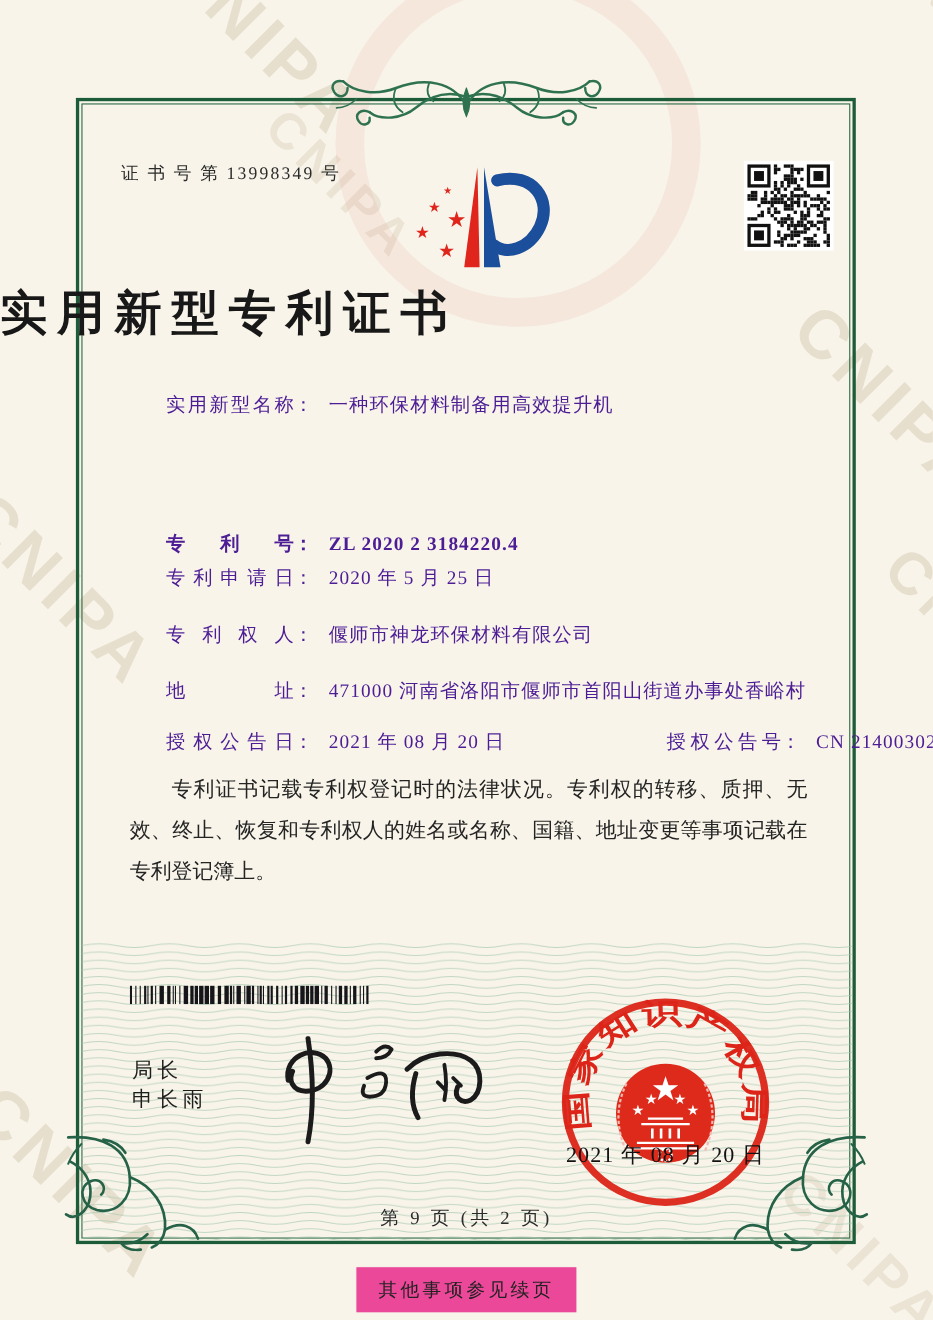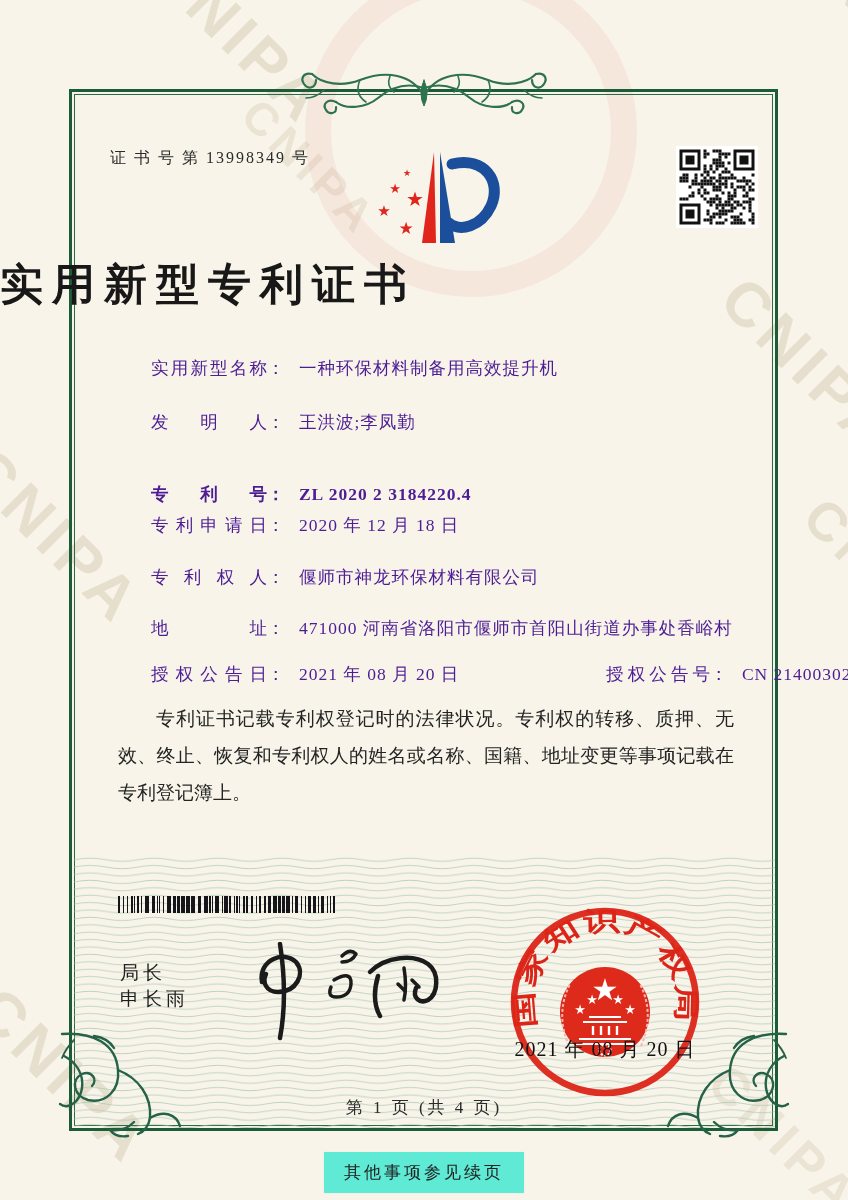--- a/index.html
+++ b/index.html
@@ -38,21 +38,21 @@
   .barcode{position:absolute;left:118px;top:896px;}
 
   .signer{position:absolute;left:120px;top:960px;font-size:19px;color:#1d1d1d;letter-spacing:4px;}
   .signer .name{}
   .signature{position:absolute;left:240px;top:942px;}
 
   .seal{position:absolute;left:507px;top:904px;}
   .seal-date{position:absolute;left:498px;top:1036px;width:214px;text-align:center;font-size:20px;color:#121212;letter-spacing:1px;}
 
   .page-footer{position:absolute;left:0;top:1096px;width:848px;text-align:center;font-size:17px;color:#2b2b2b;letter-spacing:3px;}
-  .cont-note{position:absolute;left:50%;transform:translateX(-50%);top:1152px;background:#5eead4;padding:9px 20px;font-size:17px;color:#222;letter-spacing:3px;box-shadow:0 0 2px rgba(0,0,0,0.05);}
+  .cont-note{position:absolute;left:50%;transform:translateX(-50%);top:1152px;background:#ec4899;padding:9px 20px;font-size:17px;color:#222;letter-spacing:3px;box-shadow:0 0 2px rgba(0,0,0,0.05);}
 </style>
 </head>
 <body>
 
 <div class="page">
 
   <span class="wm" style="left:130px;top:0px;font-size:62px;">CNIPA</span>
   <span class="wm" style="left:790px;top:-15px;font-size:44px;">CNIPA</span>
   <span class="wm" style="left:225px;top:140px;font-size:46px;color:rgba(193,174,141,0.22);">CNIPA</span>
   <span class="wm" style="left:700px;top:330px;font-size:62px;">CNIPA</span>
@@ -346,31 +346,27 @@
       <rect x="6.5" y="60.5" width="15" height="15" fill="#ffffff"></rect>
       <rect x="9.5" y="63.5" width="9" height="9" fill="#111111"></rect>
     </svg>
 
   <h1 class="title">实用新型专利证书</h1>
 
   <div class="field-row" style="top:356px;">
     <span class="flabel">实用新型名称</span><span class="fcolon">：</span>
     <span class="fvalue">一种环保材料制备用高效提升机</span>
   </div>
-  <div class="field-row" style="top:410px;">
-    <span class="flabel">发明人</span><span class="fcolon">：</span>
-    <span class="fvalue">王洪波;李凤勤</span>
-  </div>
   <div class="field-row" style="top:482px;font-weight:bold;">
     <span class="flabel">专利号</span><span class="fcolon">：</span>
     <span class="fvalue">ZL 2020 2 3184220.4</span>
   </div>
   <div class="field-row" style="top:513px;">
     <span class="flabel">专利申请日</span><span class="fcolon">：</span>
-    <span class="fvalue">2020 年 12 月 18 日</span>
+    <span class="fvalue">2020 年 5 月 25 日</span>
   </div>
   <div class="field-row" style="top:565px;">
     <span class="flabel">专利权人</span><span class="fcolon">：</span>
     <span class="fvalue">偃师市神龙环保材料有限公司</span>
   </div>
   <div class="field-row" style="top:616px;">
     <span class="flabel">地址</span><span class="fcolon">：</span>
     <span class="fvalue">471000 河南省洛阳市偃师市首阳山街道办事处香峪村</span>
   </div>
 
@@ -482,16 +478,16 @@
         <path d="M-22,-2 h44" stroke-width="2"></path>
         <path d="M-12,2 v9 M-4,2 v9 M4,2 v9 M12,2 v9" stroke-width="2.4"></path>
         <path d="M-26,15 h52" stroke-width="2"></path>
         <path d="M-29,20 h58" stroke-width="2"></path>
       </g>
       <circle cx="0" cy="48" r="5.5" fill="none" stroke="#ffffff" stroke-width="2.2" stroke-dasharray="2,1.6"></circle>
     </g>
   </svg>
   <div class="seal-date">2021 年 08 月 20 日</div>
 
-  <div class="page-footer">第 1 页 (共 4 页)</div>
+  <div class="page-footer">第 9 页 (共 2 页)</div>
   <div class="cont-note">其他事项参见续页</div>
 
 </div>
 
 </body></html>

